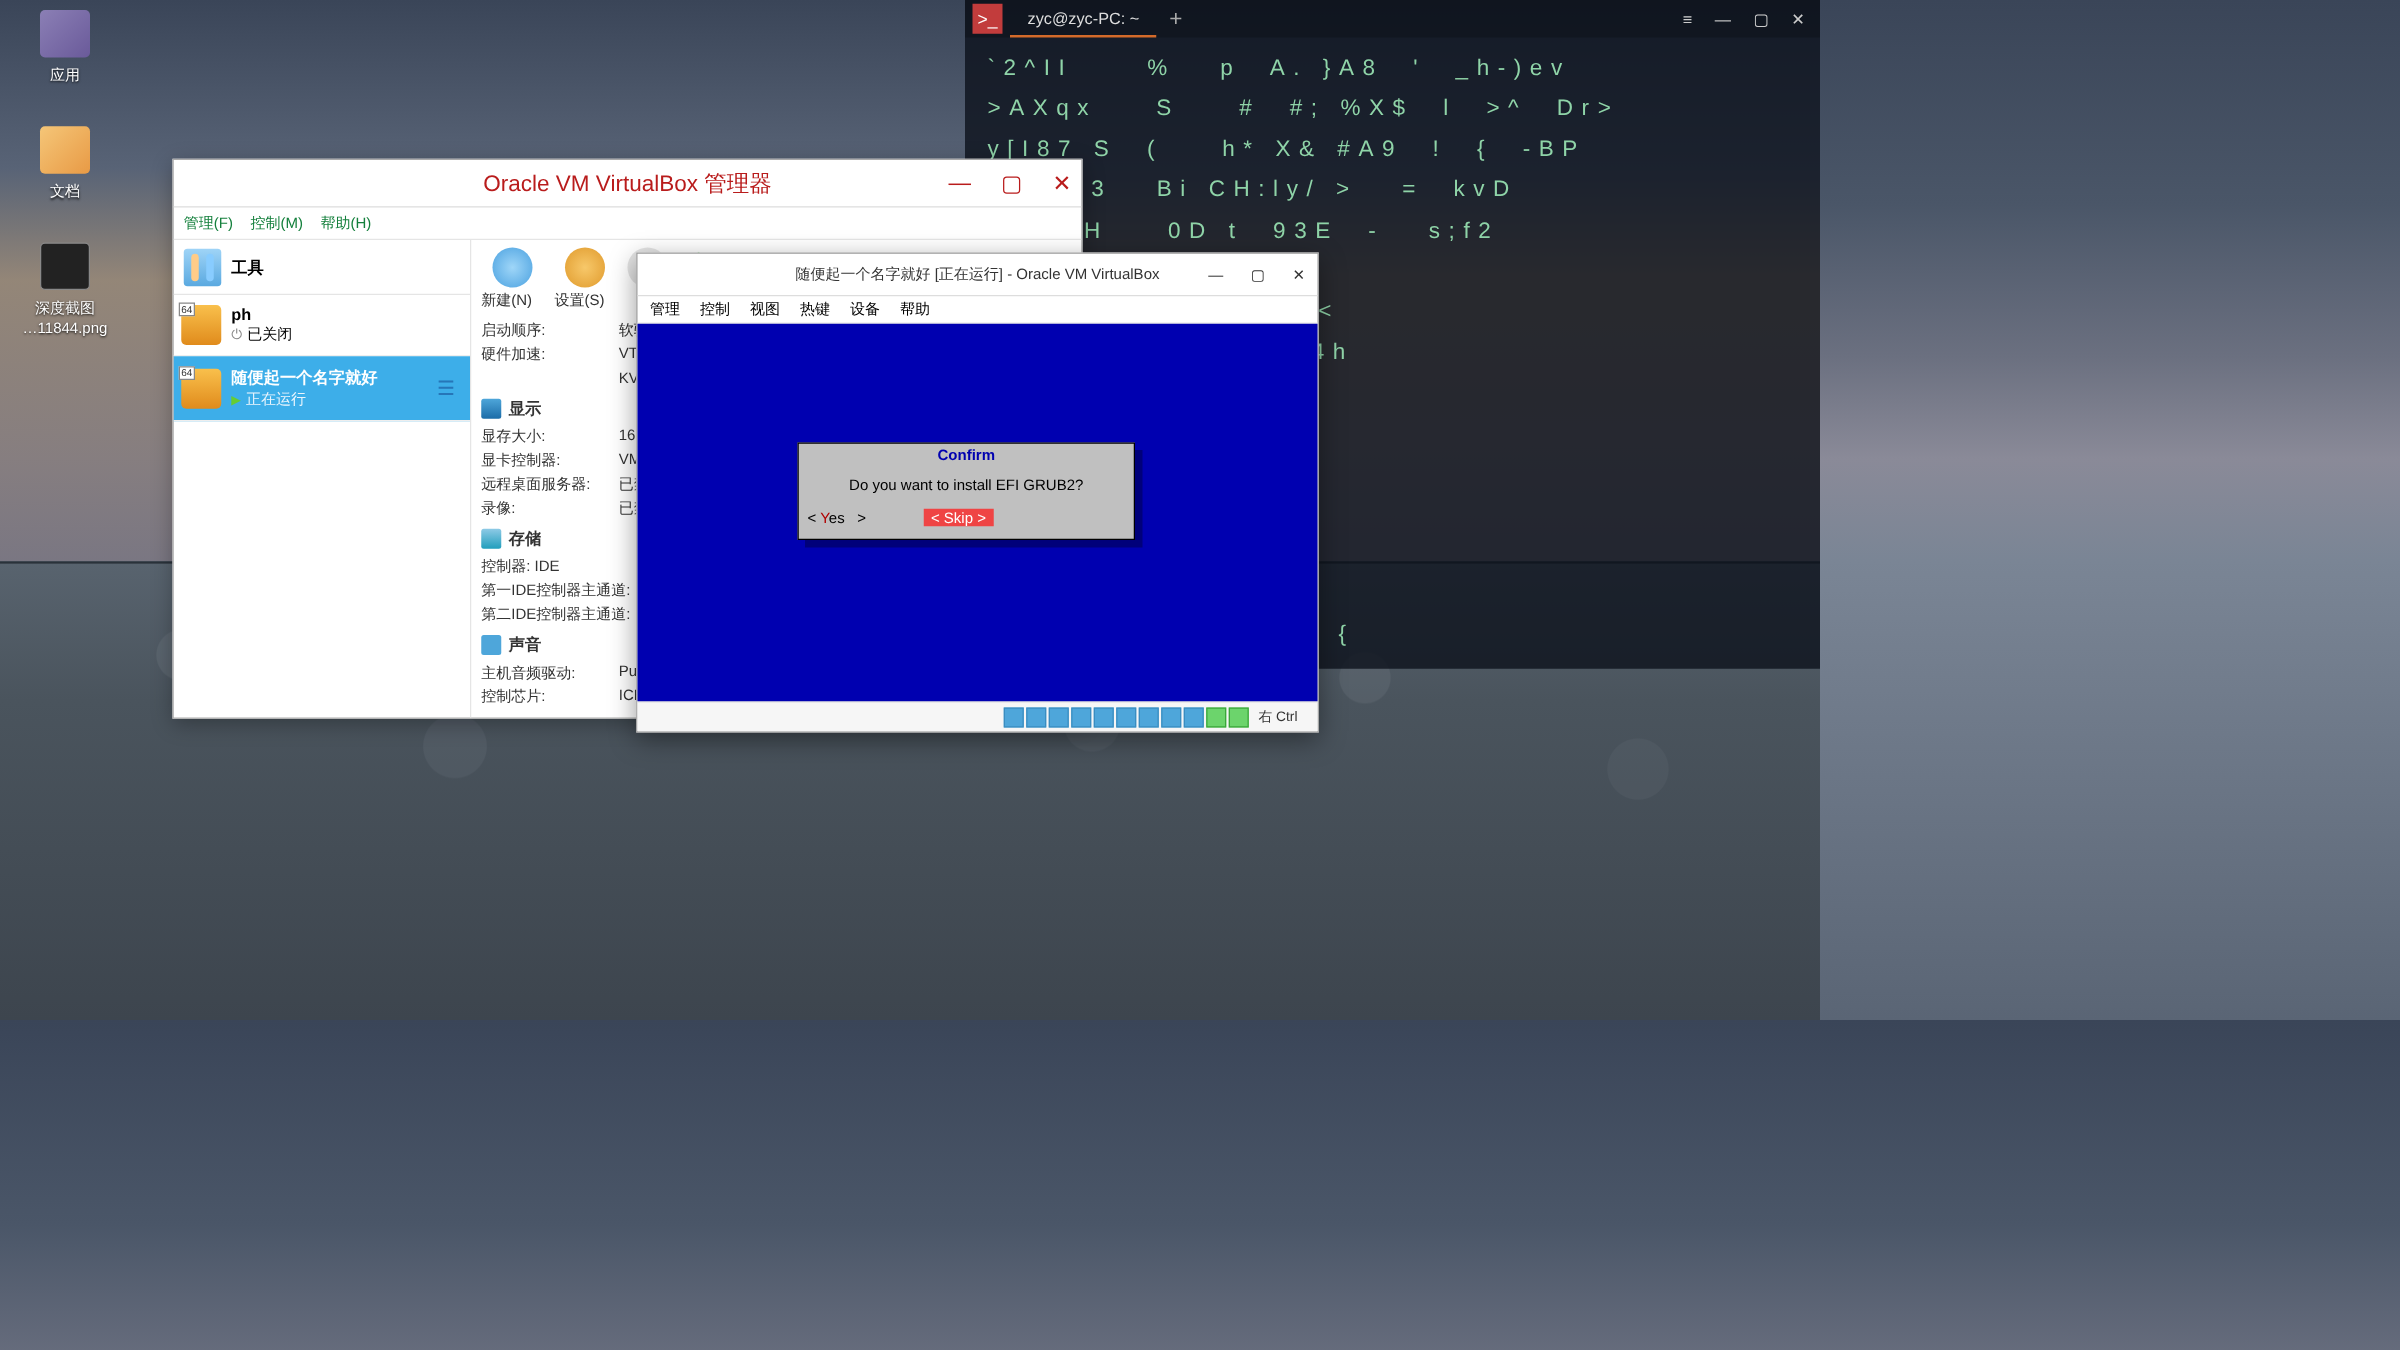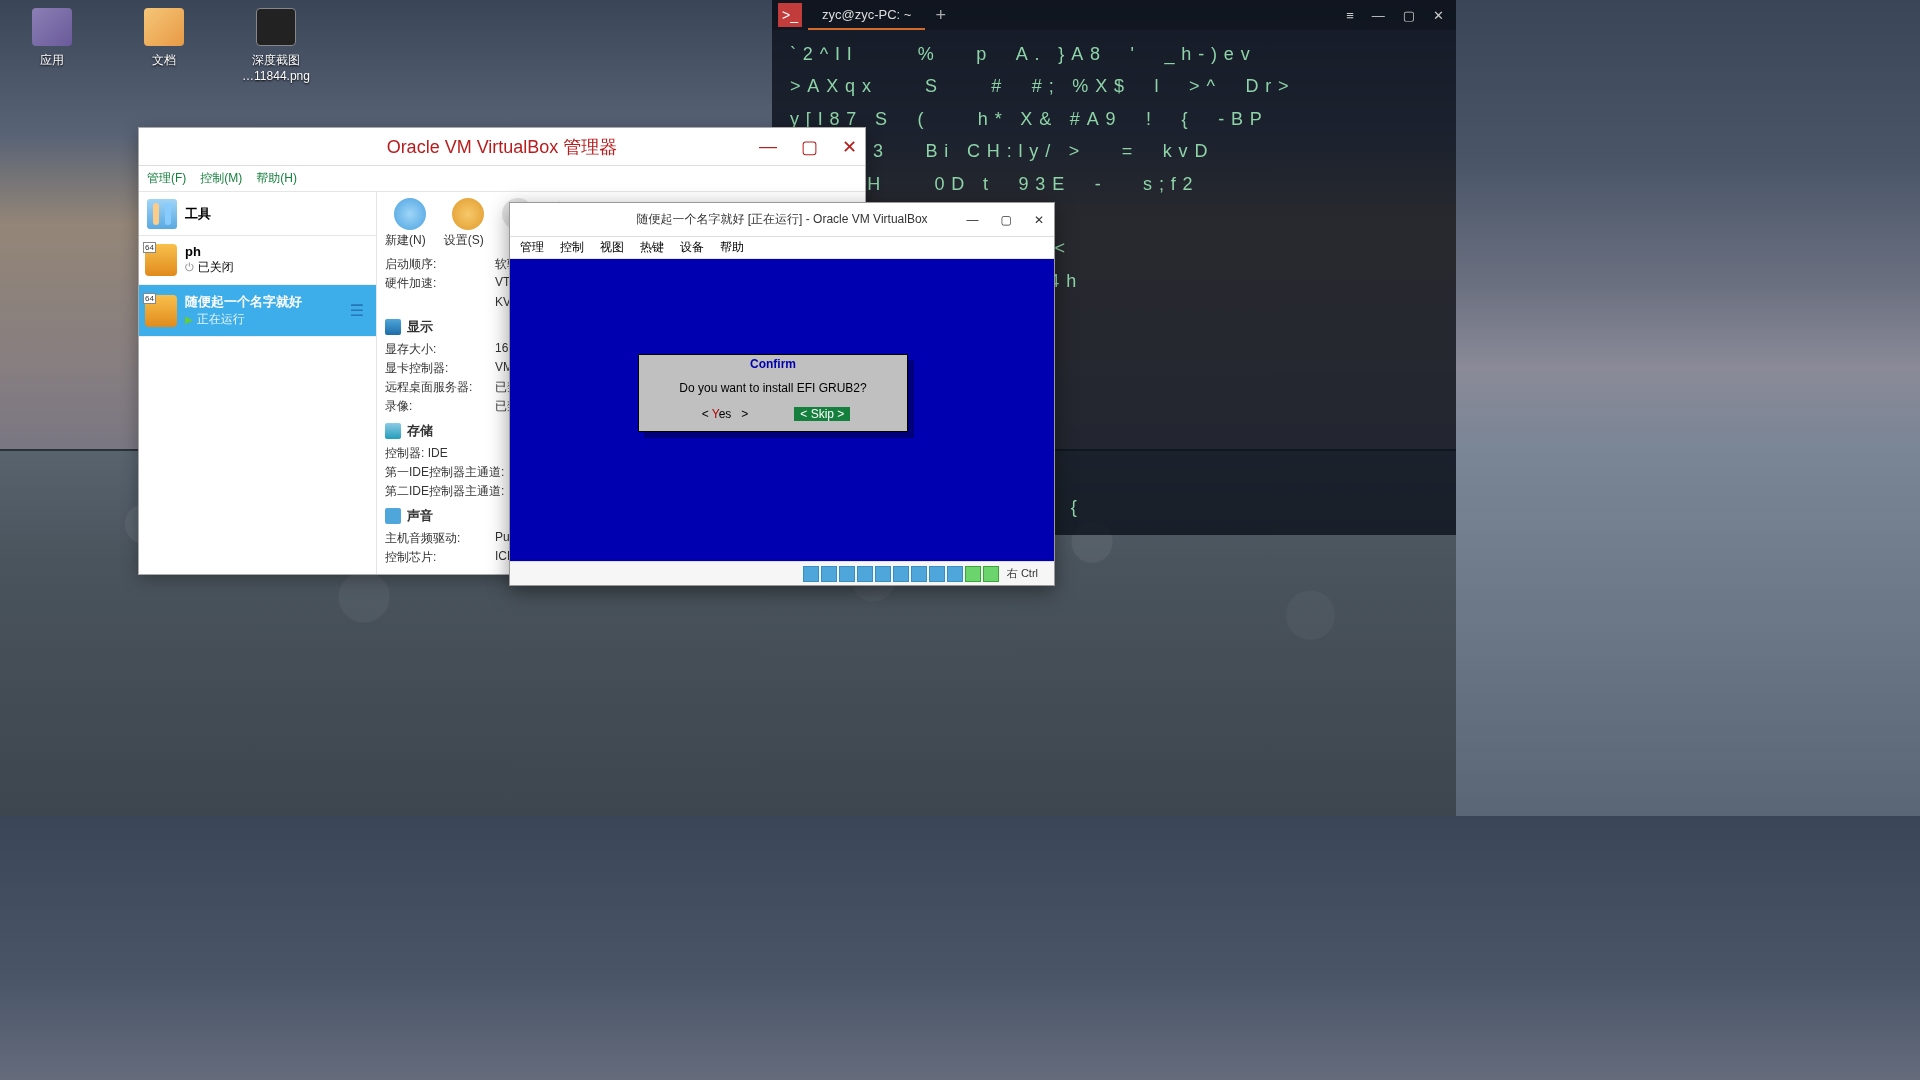--- a/index.html
+++ b/index.html
@@ -2,21 +2,21 @@
 <html><head>
 <meta charset="utf-8">
 <style>
 * { margin: 0; padding: 0; box-sizing: border-box; font-family: "Microsoft YaHei", "PingFang SC", sans-serif; }
 body { width: 1456px; height: 816px; overflow: hidden; position: relative; background: linear-gradient(180deg, #3a4558 0%, #4a5668 20%, #6b7080 35%, #8a8a98 45%, #7a8595 55%, #5a6575 100%); }
 .desktop { position: absolute; inset: 0; }
 .rocks { position: absolute; left: 0; right: 0; bottom: 0; height: 45%; background: linear-gradient(180deg, #58636e 0%, #4a545d 30%, #3d454e 100%); border-top: 2px solid #2a323a; }
 .rocks::before { content: ""; position: absolute; inset: 0; background-image: radial-gradient(circle at 10% 20%, #6a737c 20px, transparent 21px), radial-gradient(circle at 25% 40%, #5d6670 25px, transparent 26px), radial-gradient(circle at 45% 15%, #68727b 18px, transparent 19px), radial-gradient(circle at 60% 35%, #5a636c 22px, transparent 23px), radial-gradient(circle at 75% 25%, #666f78 20px, transparent 21px), radial-gradient(circle at 90% 45%, #58616a 24px, transparent 25px); opacity: 0.4; }
 .clouds { position: absolute; top: 0; left: 0; right: 0; height: 55%; background: linear-gradient(180deg, #3a4558 0%, #5a6578 30%, #9a8a78 50%, #7a7580 100%); opacity: 0.9; }
 
-.desktop-icons { position: absolute; left: 12px; top: 8px; display: flex; flex-direction: row; gap: 32px; }
+.desktop-icons { position: absolute; left: 12px; top: 8px; display: flex; flex-direction: column; gap: 32px; }
 .desktop-icon { display: flex; flex-direction: column; align-items: center; width: 80px; cursor: pointer; }
 .desktop-icon .ic { width: 40px; height: 38px; border-radius: 4px; margin-bottom: 6px; }
 .ic-app { background: linear-gradient(135deg, #8b7fb5, #6a5a9a); }
 .ic-doc { background: linear-gradient(135deg, #f5c678, #e89a45); }
 .ic-shot { background: #222; border: 1px solid #888; }
 .desktop-icon .lbl { color: #fff; font-size: 12px; text-align: center; text-shadow: 0 1px 2px #000; max-width: 88px; }
 
 
 .term { position: absolute; right: 0; top: 0; width: 684px; height: 535px; background: rgba(10,15,25,0.78); color: #8fd4a8; font-family: "DejaVu Sans Mono", monospace; }
 .term-titlebar { height: 30px; display: flex; align-items: center; background: rgba(0,0,0,0.2); }
@@ -71,24 +71,24 @@
 .vmw-title { height: 34px; display:flex; align-items:center; justify-content:center; position:relative; border-bottom:1px solid #ddd; }
 .vmw-title span{ font-size:12px; color:#333; }
 .vmw-titlectrls{ position:absolute; right:10px; display:flex; gap:22px; color:#333; font-size:12px;}
 .vmw-titlectrls span{cursor:pointer;}
 .vmw-menu { height:22px; display:flex; align-items:center; gap:16px; padding:0 10px; border-bottom:1px solid #e5e5e5; font-size:12px; }
 .vmw-menu span{cursor:pointer;}
 .vmw-screen { height: 302px; background: #0000b0; position: relative; font-family: "Courier New", monospace; }
 .vmw-dialog { position:absolute; left:128px; top:95px; width:270px; background:#c0c0c0; border:1px solid #000; box-shadow: 6px 6px 0 #00007a; }
 .vmw-dlg-title { text-align:center; font-size:12px; color:#0000b0; font-weight:bold; padding:2px 14px; }
 .vmw-dlg-body { padding:8px 12px 4px; font-size:12px; color:#000; text-align:center; }
-.vmw-dlg-btns { display:flex; justify-content:center; gap:40px; padding:8px 16px 10px; font-size:12px; }
+.vmw-dlg-btns { display:flex; gap:40px; padding:8px 1px 10px; font-size:12px; }
 .vmw-dlg-btn { padding:0 6px; }
 .vmw-dlg-btn.yes .hot{ color:#b00000; }
-.vmw-dlg-btn.skip { background:#15803d; color:#fff; }
+.vmw-dlg-btn.skip { background:#ef4444; color:#fff; }
 .vmw-status { height:24px; display:flex; align-items:center; justify-content:flex-end; padding:0 16px; gap:2px; background:#f6f6f6; border-top:1px solid #ddd; font-size:11px; }
 .vmw-status .sic2{ width:16px; height:16px; background:#4ea6da; border:1px solid #3a8dc0; }
 .vmw-status .sic2.g{ background:#6cd46c; border-color:#3aa63a;} 
 .vmw-status .txt{ margin-left:6px; color:#333; }
 </style>
 </head>
 <body>
 
 <div class="desktop">
   <div class="clouds"></div>

